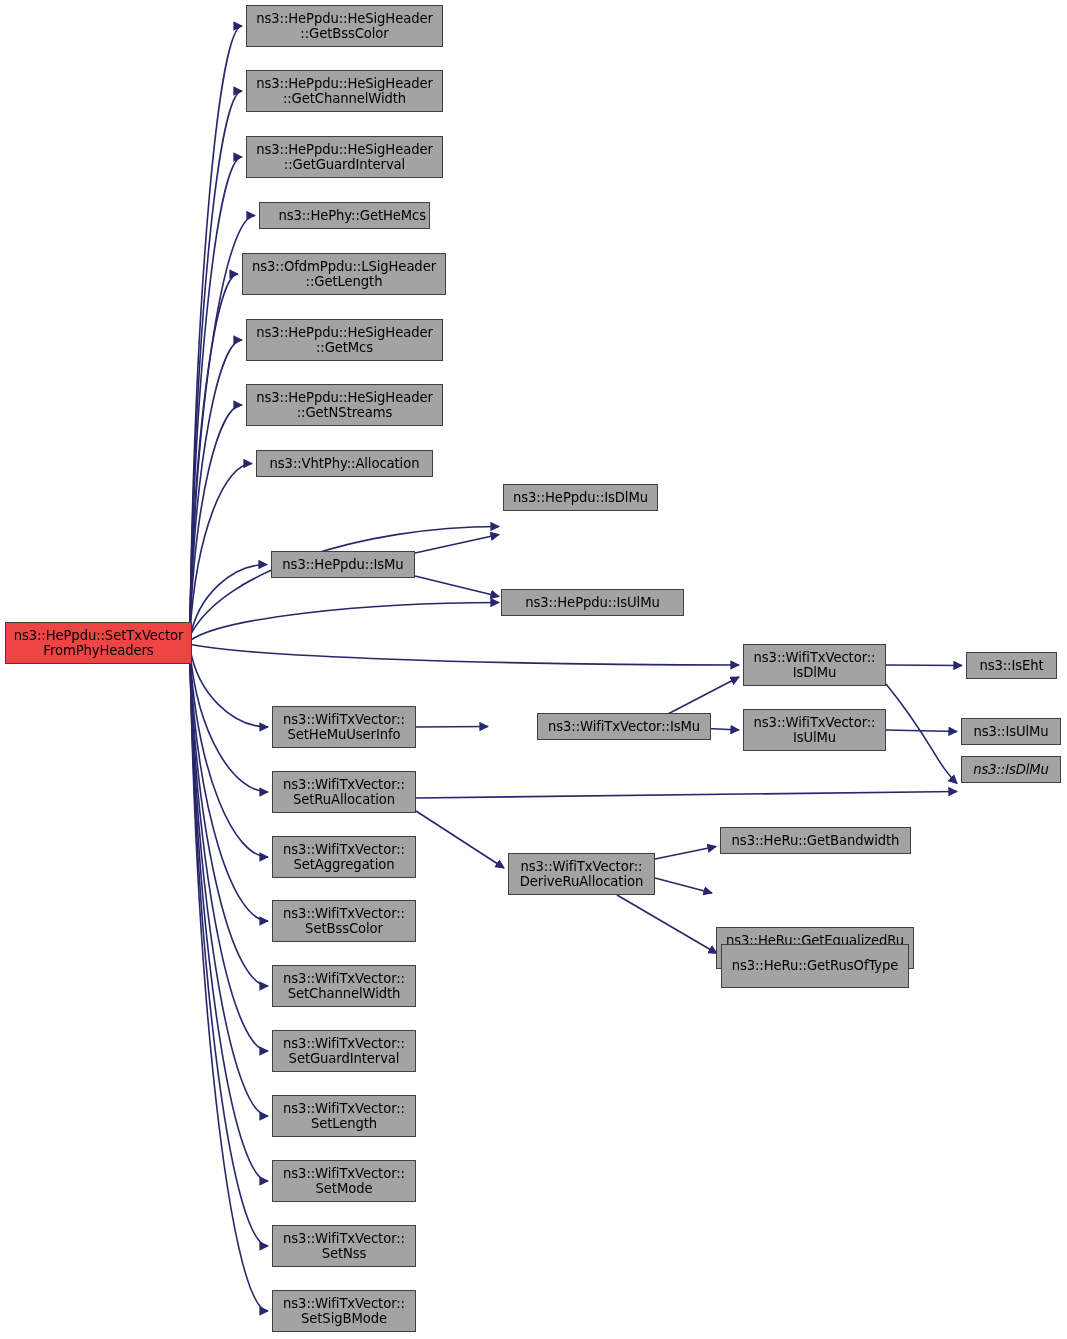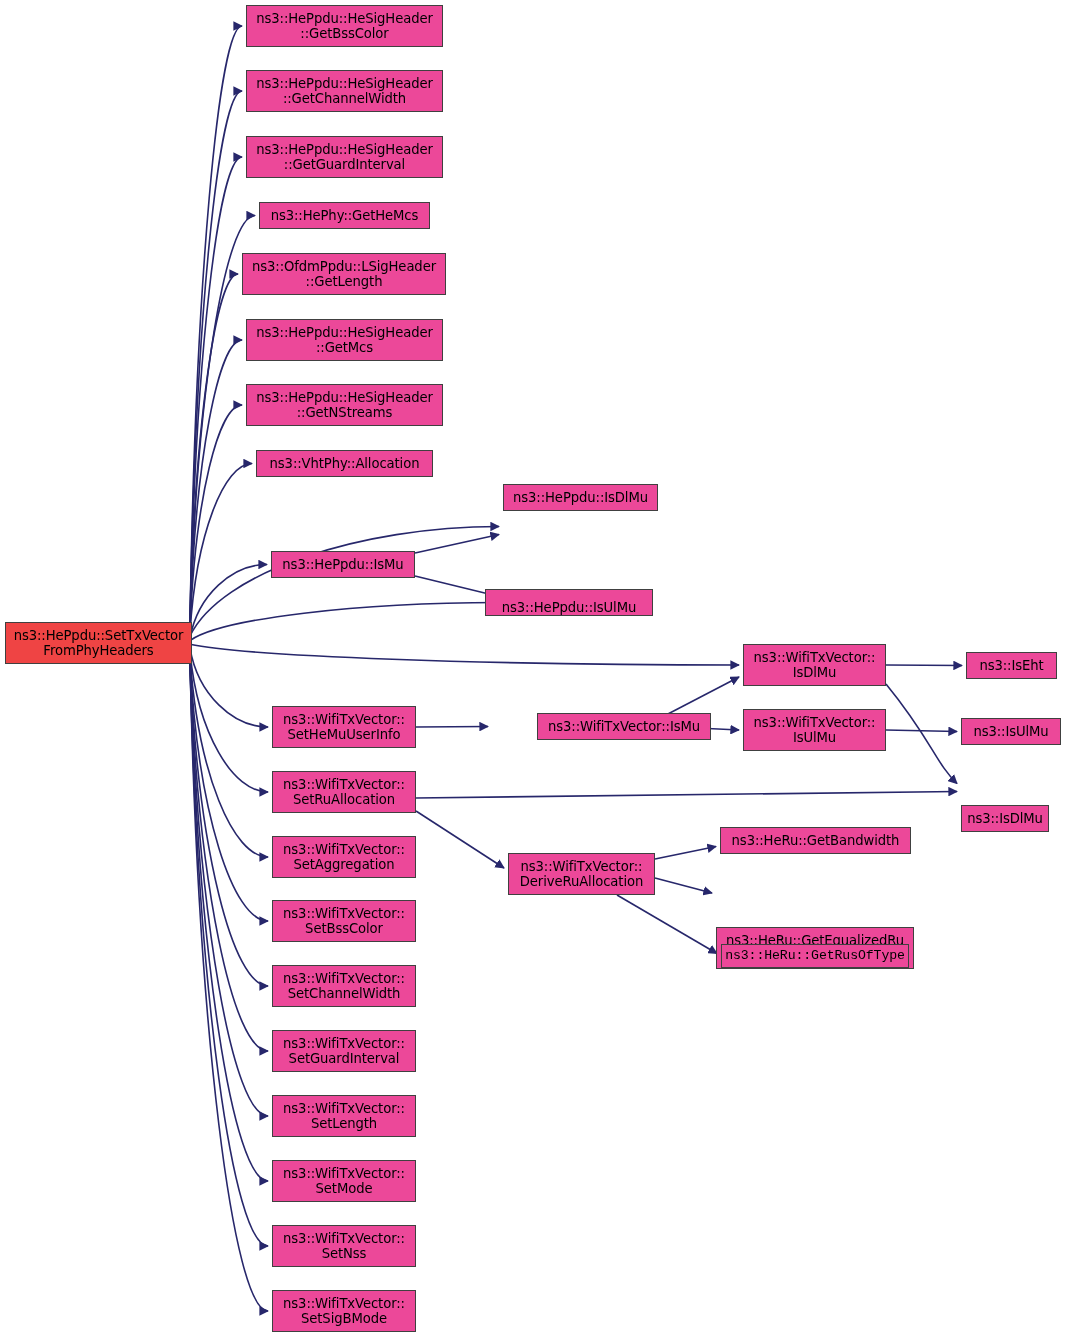--- a/index.html
+++ b/index.html
@@ -20,21 +20,21 @@
     left: 0;
     top: 0;
     width: 1067px;
     height: 1339px;
     pointer-events: none;
   }
   .node {
     position: absolute;
     box-sizing: border-box;
     border: 1px solid #404040;
-    background: #ec4899;
+    background: #a3a3a3;
     color: #000000;
     font-size: 13.2px;
     line-height: 15.5px;
     display: flex;
     align-items: center;
     justify-content: center;
     text-align: center;
     white-space: pre-line;
     letter-spacing: -0.1px;
     z-index: 3;
@@ -97,53 +97,53 @@
 
   <div id="node-layer">
       <div class="node highlight" style="left: 5px; top: 622px; width: 187px; height: 42px;"><span>ns3::HePpdu::SetTxVector
 FromPhyHeaders</span></div>
       <div class="node" style="left: 246px; top: 5px; width: 197px; height: 42px;"><span>ns3::HePpdu::HeSigHeader
 ::GetBssColor</span></div>
       <div class="node" style="left: 246px; top: 70px; width: 197px; height: 42px;"><span>ns3::HePpdu::HeSigHeader
 ::GetChannelWidth</span></div>
       <div class="node" style="left: 246px; top: 136px; width: 197px; height: 42px;"><span>ns3::HePpdu::HeSigHeader
 ::GetGuardInterval</span></div>
-      <div class="node" style="left: 259px; top: 202px; width: 171px; height: 27px;"><span>ns3::HePhy::GetHeMcs</span></div>
+      <div class="node" style="left: 259px; top: 202px; width: 171px; height: 27px; justify-content: flex-end;"><span>ns3::HePhy::GetHeMcs</span></div>
       <div class="node" style="left: 242px; top: 253px; width: 204px; height: 42px;"><span>ns3::OfdmPpdu::LSigHeader
 ::GetLength</span></div>
       <div class="node" style="left: 246px; top: 319px; width: 197px; height: 42px;"><span>ns3::HePpdu::HeSigHeader
 ::GetMcs</span></div>
       <div class="node" style="left: 246px; top: 384px; width: 197px; height: 42px;"><span>ns3::HePpdu::HeSigHeader
 ::GetNStreams</span></div>
       <div class="node" style="left: 256px; top: 450px; width: 177px; height: 27px;"><span>ns3::VhtPhy::Allocation</span></div>
       <div class="node" style="left: 503px; top: 484px; width: 155px; height: 27px;"><span>ns3::HePpdu::IsDlMu</span></div>
       <div class="node" style="left: 271px; top: 551px; width: 144px; height: 27px;"><span>ns3::HePpdu::IsMu</span></div>
-      <div class="node" style="left: 485px; top: 589px; width: 168px; height: 27px; align-items: flex-end;"><span>ns3::HePpdu::IsUlMu</span></div>
+      <div class="node" style="left: 501px; top: 589px; width: 183px; height: 27px;"><span>ns3::HePpdu::IsUlMu</span></div>
       <div class="node" style="left: 743px; top: 644px; width: 143px; height: 42px;"><span>ns3::WifiTxVector::
 IsDlMu</span></div>
       <div class="node" style="left: 966px; top: 652px; width: 91px; height: 27px;"><span>ns3::IsEht</span></div>
       <div class="node" style="left: 272px; top: 706px; width: 144px; height: 42px;"><span>ns3::WifiTxVector::
 SetHeMuUserInfo</span></div>
       <div class="node" style="left: 492px; top: 713px; width: 174px; height: 27px; margin-left: 45px;"><span>ns3::WifiTxVector::IsMu</span></div>
       <div class="node" style="left: 743px; top: 709px; width: 143px; height: 42px;"><span>ns3::WifiTxVector::
 IsUlMu</span></div>
       <div class="node" style="left: 961px; top: 718px; width: 100px; height: 27px;"><span>ns3::IsUlMu</span></div>
       <div class="node" style="left: 272px; top: 771px; width: 144px; height: 42px;"><span>ns3::WifiTxVector::
 SetRuAllocation</span></div>
-      <div class="node" style="left: 961px; top: 805px; width: 88px; height: 27px;"><span>ns3::IsDlMu</span></div>
+      <div class="node" style="left: 961px; top: 756px; width: 100px; height: 27px; font-style: italic;"><span>ns3::IsDlMu</span></div>
       <div class="node" style="left: 272px; top: 836px; width: 144px; height: 42px;"><span>ns3::WifiTxVector::
 SetAggregation</span></div>
       <div class="node" style="left: 720px; top: 827px; width: 191px; height: 27px;"><span>ns3::HeRu::GetBandwidth</span></div>
       <div class="node" style="left: 508px; top: 853px; width: 147px; height: 42px;"><span>ns3::WifiTxVector::
 DeriveRuAllocation</span></div>
       <div class="node" style="left: 716px; top: 927px; width: 198px; height: 42px;"><span>ns3::HeRu::GetEqualizedRu
 Allocation</span></div>
       <div class="node" style="left: 272px; top: 900px; width: 144px; height: 42px;"><span>ns3::WifiTxVector::
 SetBssColor</span></div>
-      <div class="node" style="left: 721px; top: 944px; width: 188px; height: 24px; font-family: Liberation Mono, monospace;"><span>ns3::HeRu::GetRusOfType</span></div>
+      <div class="node" style="left: 721px; top: 944px; width: 188px; height: 44px;"><span>ns3::HeRu::GetRusOfType</span></div>
       <div class="node" style="left: 272px; top: 965px; width: 144px; height: 42px;"><span>ns3::WifiTxVector::
 SetChannelWidth</span></div>
       <div class="node" style="left: 272px; top: 1030px; width: 144px; height: 42px;"><span>ns3::WifiTxVector::
 SetGuardInterval</span></div>
       <div class="node" style="left: 272px; top: 1095px; width: 144px; height: 42px;"><span>ns3::WifiTxVector::
 SetLength</span></div>
       <div class="node" style="left: 272px; top: 1160px; width: 144px; height: 42px;"><span>ns3::WifiTxVector::
 SetMode</span></div>
       <div class="node" style="left: 272px; top: 1225px; width: 144px; height: 42px;"><span>ns3::WifiTxVector::
 SetNss</span></div>

